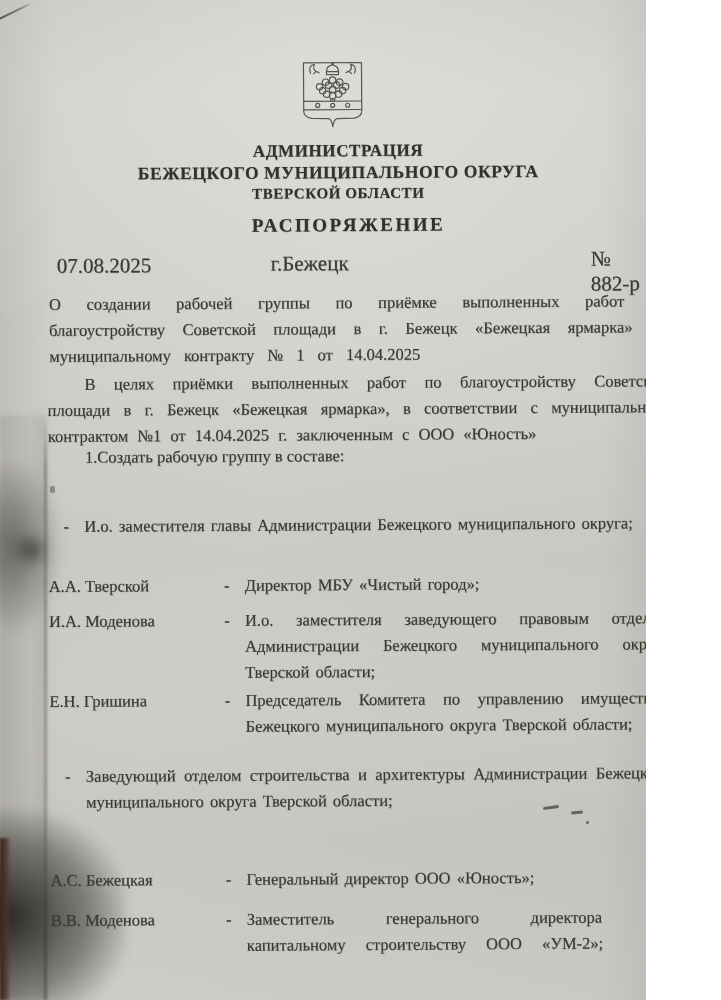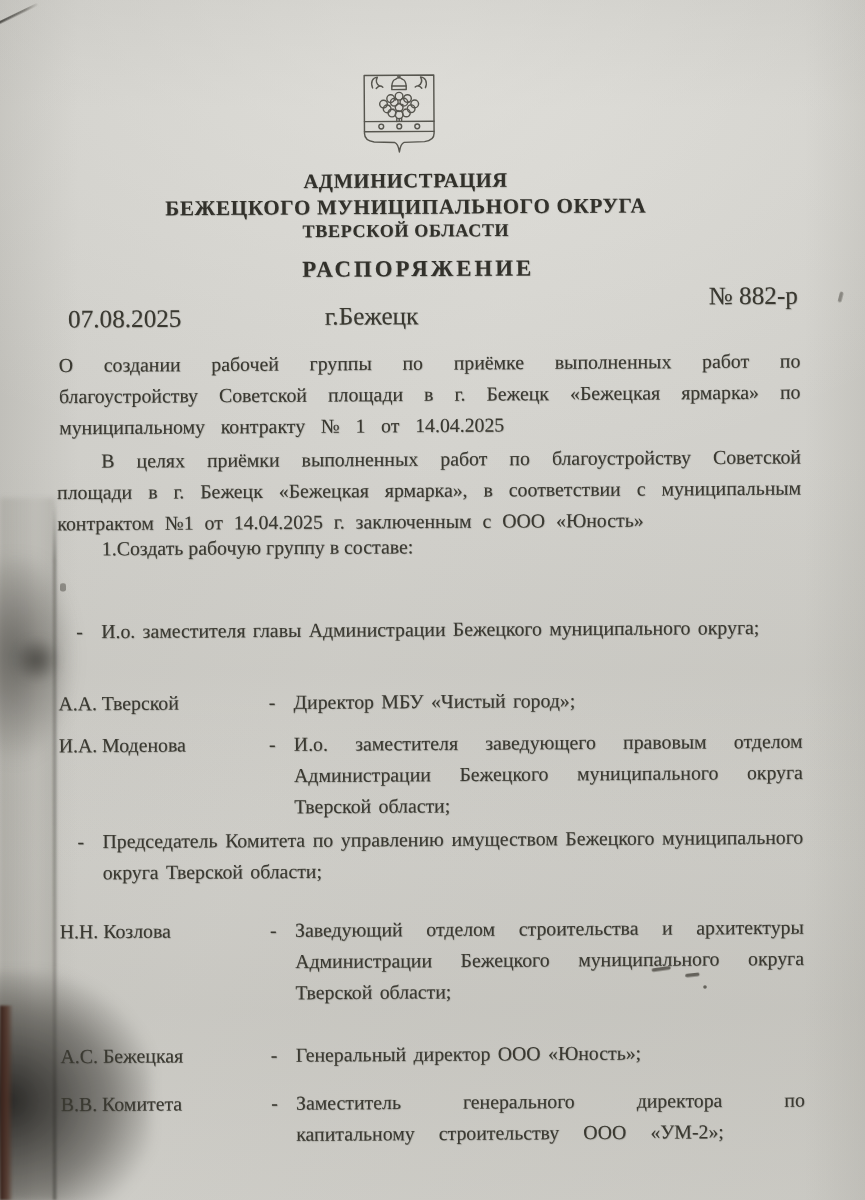--- a/index.html
+++ b/index.html
@@ -1,19 +1,19 @@
 <!DOCTYPE html>
 <html><head>
 <meta charset="utf-8">
 <style>
   html,body{margin:0;padding:0;}
   body{width:721px;height:1000px;overflow:hidden;font-family:"Liberation Serif","DejaVu Serif",serif;}
 
   .photo{
-    position:relative;width:721px;height:1000px;overflow:hidden;
+    position:relative;width:646px;height:1000px;overflow:hidden;
     background-color:#d2d1cc;
     background-image:
       radial-gradient(130% 55% at 48% 6%, rgba(236,235,230,0.45), rgba(236,235,230,0) 62%),
       linear-gradient(180deg, rgba(182,181,176,0.30) 0%, rgba(214,213,208,0) 9%),
       linear-gradient(90deg, rgba(148,146,139,0.25) 0%, rgba(148,146,139,0) 9%),
       linear-gradient(270deg, rgba(158,156,149,0.22) 0%, rgba(158,156,149,0) 7%),
       linear-gradient(180deg, rgba(0,0,0,0) 38%, rgba(168,166,158,0.18) 56%, rgba(0,0,0,0) 72%),
       linear-gradient(180deg, rgba(209,208,203,0) 58%, rgba(162,160,152,0.22) 84%, rgba(180,178,170,0.18) 100%),
       linear-gradient(115deg, rgba(200,199,194,0.45) 0%, rgba(215,214,209,0.25) 45%, rgba(198,197,191,0.35) 100%);
   }
@@ -54,21 +54,21 @@
   .org-1{font-size:17px;letter-spacing:0.6px;}
   .org-2{font-size:17.5px;letter-spacing:0.6px;margin-top:1px;}
   .org-3{font-size:15px;letter-spacing:0.6px;margin-top:2px;}
 
   .doctype{position:absolute;top:214px;left:0;width:700px;text-align:center;
     font-size:19px;font-weight:bold;letter-spacing:2.5px;color:#32312b;}
 
   .date-el{position:absolute;font-size:21px;}
   .d-date{left:58px;top:252px;}
   .d-place{left:272px;top:251px;}
-  .d-number{left:592px;top:236px;}
+  .d-number{left:592px;top:248px;}
 
   .para{position:absolute;font-size:16.5px;line-height:26px;text-align:justify;margin:0;}
   .subject{top:290px;left:50px;width:618px;word-spacing:9px;}
   .preamble{top:370px;left:48px;width:620px;word-spacing:5px;text-indent:37px;}
   .item1{position:absolute;top:446px;left:85px;font-size:16.5px;margin:0;}
 
   .member{position:absolute;left:48px;width:620px;display:flex;
     font-size:16.5px;line-height:26px;}
   .mname{width:160px;flex:none;}
   .mdash{width:36px;flex:none;text-align:center;}
@@ -162,33 +162,33 @@
       <span class="mname">А.А. Тверской</span>
       <span class="mdash">-</span>
       <span class="mrole">Директор МБУ «Чистый город»;</span>
     </div>
     <div class="member m3">
       <span class="mname">И.А. Моденова</span>
       <span class="mdash">-</span>
       <span class="mrole">И.о. заместителя заведующего правовым отделом Администрации Бежецкого муниципального округа Тверской области;</span>
     </div>
     <div class="member m4">
+      <span class="mname">Е.Н. Гришина</span>
       <span class="mdash">-</span>
       <span class="mrole">Председатель Комитета по управлению имуществом Бежецкого муниципального округа Тверской области;</span>
     </div>
     <div class="member m5">
-      <span class="mname">Н.Н. Козлова</span>
       <span class="mdash">-</span>
       <span class="mrole">Заведующий отделом строительства и архитектуры Администрации Бежецкого муниципального округа Тверской области;</span>
     </div>
     <div class="member m6">
       <span class="mname">А.С. Бежецкая</span>
       <span class="mdash">-</span>
       <span class="mrole">Генеральный директор ООО «Юность»;</span>
     </div>
     <div class="member m7">
-      <span class="mname">В.В. Комитета</span>
+      <span class="mname">В.В. Моденова</span>
       <span class="mdash">-</span>
       <span class="mrole">Заместитель генерального директора по капитальному строительству ООО «УМ-2»;</span>
     </div>
 
   </div>
 </div>
 
 </body></html>

